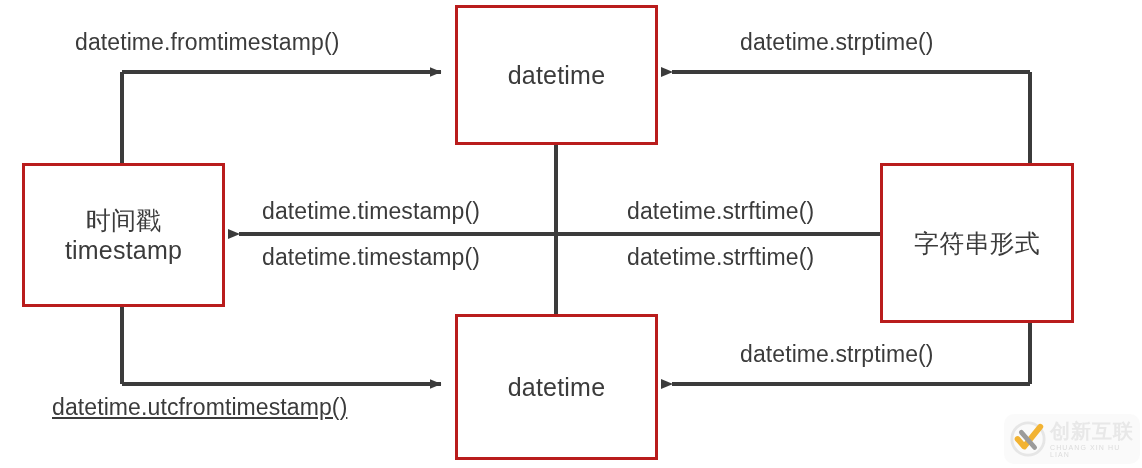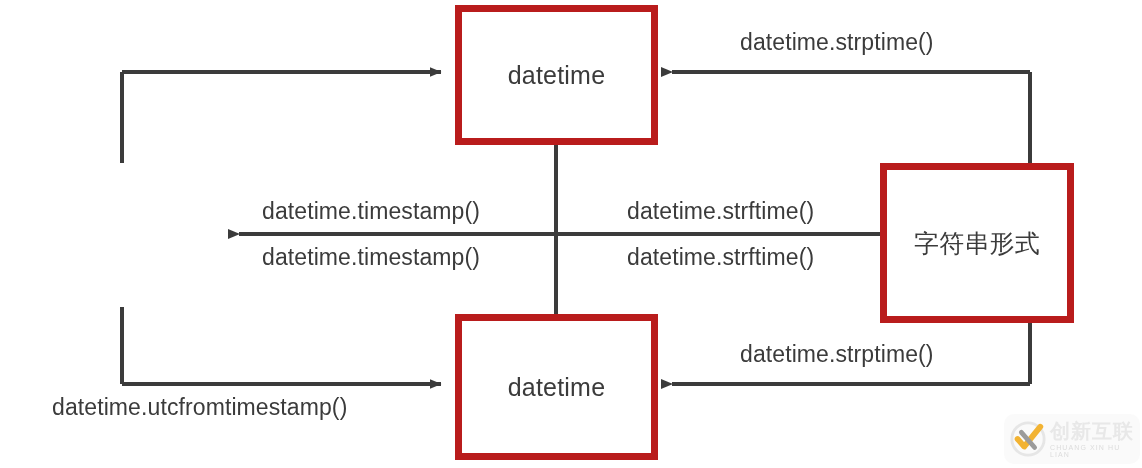--- a/index.html
+++ b/index.html
@@ -21,21 +21,21 @@
   #diagram-svg {
     position: absolute;
     left: 0;
     top: 0;
     width: 1142px;
     height: 468px;
   }
   .node-box {
     position: absolute;
     box-sizing: border-box;
-    border: 7px solid #b91c1c;
+    border: 3px solid #b91c1c;
     background: #ffffff;
     display: flex;
     flex-direction: column;
     align-items: center;
     justify-content: center;
     color: #3b3b3b;
     font-size: 25px;
     line-height: 1.22;
     text-align: center;
     letter-spacing: 0.2px;
@@ -146,43 +146,48 @@
         <path d="M122,384 L441,384" marker-end="url(#arrowR)"></path>
       </g>
 
     </g>
   </svg>
 
   <div class="node-box" id="node-local-time" style="left:455px; top:5px; width:203px; height:140px;">
     <span class="node-line">datetime</span>
   </div>
 
+  <div class="node-box" id="node-timestamp" style="left:22px; top:163px; width:203px; height:144px;">
+    <span class="node-line">时间戳</span>
+    <span class="node-line">timestamp</span>
+  </div>
 
   <div class="node-box" id="node-string-form" style="left:880px; top:163px; width:194px; height:160px;">
     <span class="node-line">字符串形式</span>
   </div>
 
   <div class="node-box" id="node-utc-time" style="left:455px; top:314px; width:203px; height:146px;">
     <span class="node-line">datetime</span>
   </div>
 
+  <div class="edge-label" style="left:75px; top:31px;">datetime.fromtimestamp()</div>
 
   <div class="edge-label" style="left:740px; top:31px;">datetime.strptime()</div>
 
   <div class="edge-label" style="left:262px; top:200px;">datetime.timestamp()</div>
 
   <div class="edge-label" style="left:262px; top:246px;">datetime.timestamp()</div>
 
   <div class="edge-label" style="left:627px; top:200px;">datetime.strftime()</div>
 
   <div class="edge-label" style="left:627px; top:246px;">datetime.strftime()</div>
 
   <div class="edge-label" style="left:740px; top:343px;">datetime.strptime()</div>
 
-  <div class="edge-label" style="left:52px; top:396px;">datetime.utcfromtimestamp()</div>
+  <div class="edge-label" style="left:52px; top:396px;text-decoration:underline;">datetime.utcfromtimestamp()</div>
 
   <div id="watermark">
     <div id="wm-mark">
       <svg viewBox="0 0 40 40" width="38" height="38" xmlns="http://www.w3.org/2000/svg">
         <circle cx="20" cy="20" r="17" fill="none" stroke="#e6e6e6" stroke-width="3"></circle>
         <path d="M33 7 L16 28 L9 20" fill="none" stroke="#f2b333" stroke-width="6" stroke-linecap="round" stroke-linejoin="round"></path>
         <path d="M13 13 L27 29" fill="none" stroke="#9b9b9b" stroke-width="5" stroke-linecap="round"></path>
       </svg>
     </div>
     <div id="wm-text">

